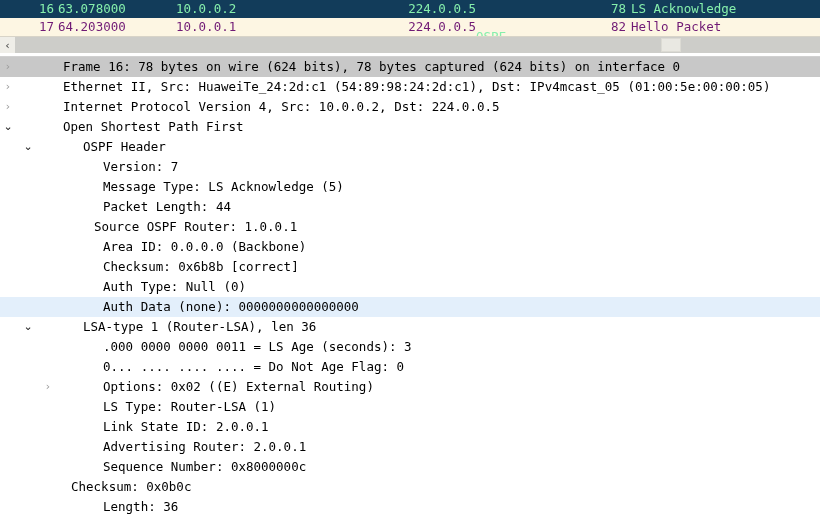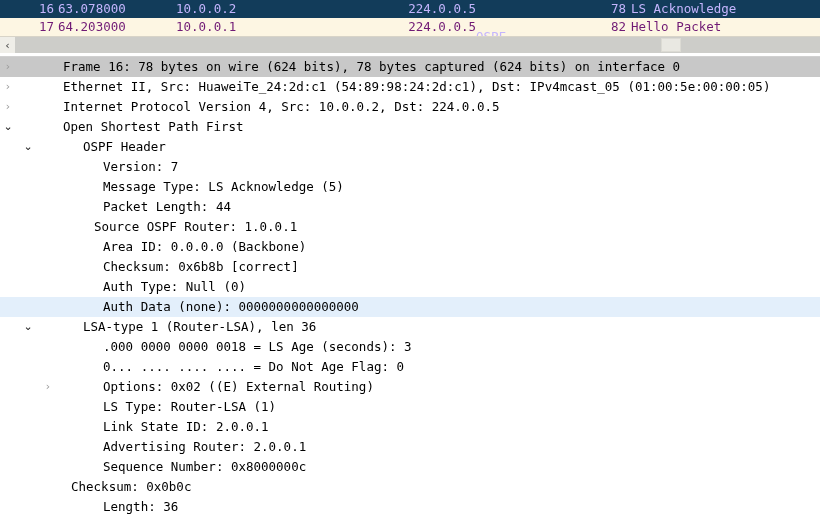--- a/index.html
+++ b/index.html
@@ -26,21 +26,21 @@
   .pkt-row {
     height: 18px;
     line-height: 18px;
     display: flex;
     white-space: nowrap;
     font-family: "DejaVu Sans Mono", monospace;
     font-size: 12.5px;
   }
   .pkt-row.selected {
     background: #123c5a;
-    color: #c4b5fd;
+    color: #86efac;
   }
   .pkt-row.normal {
     background: #fdf6e3;
     color: #701a75;
   }
   .col-no      { width: 54px;  text-align: right; padding-right: 4px; }
   .col-time    { width: 118px; text-align: left; }
   .col-src     { width: 150px; text-align: left; }
   .col-dst     { width: 150px; text-align: right; }
   .col-proto   { width: 104px; text-align: left; margin-top: 28px; }
@@ -245,21 +245,21 @@
     </div>
     <div class="tree-row">
       <div class="ind-1" style="display: flex; align-items: center;">
         <span class="twisty expanded">⌄</span>
         <span class="tree-label">LSA-type 1 (Router-LSA), len 36</span>
       </div>
     </div>
     <div class="tree-row">
       <div class="ind-2" style="display: flex; align-items: center;">
         <span class="twisty blank"></span>
-        <span class="tree-label">.000 0000 0000 0018 = LS Age (seconds): 3</span>
+        <span class="tree-label">.000 0000 0000 0011 = LS Age (seconds): 3</span>
       </div>
     </div>
     <div class="tree-row">
       <div class="ind-2" style="display: flex; align-items: center;">
         <span class="twisty blank"></span>
         <span class="tree-label">0... .... .... .... = Do Not Age Flag: 0</span>
       </div>
     </div>
     <div class="tree-row">
       <div class="ind-2" style="display: flex; align-items: center;">

